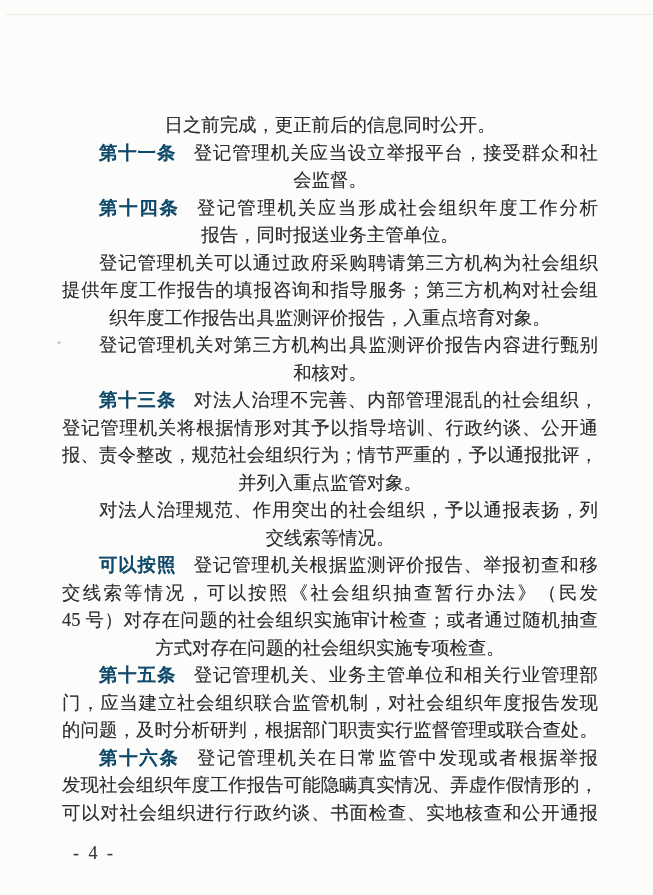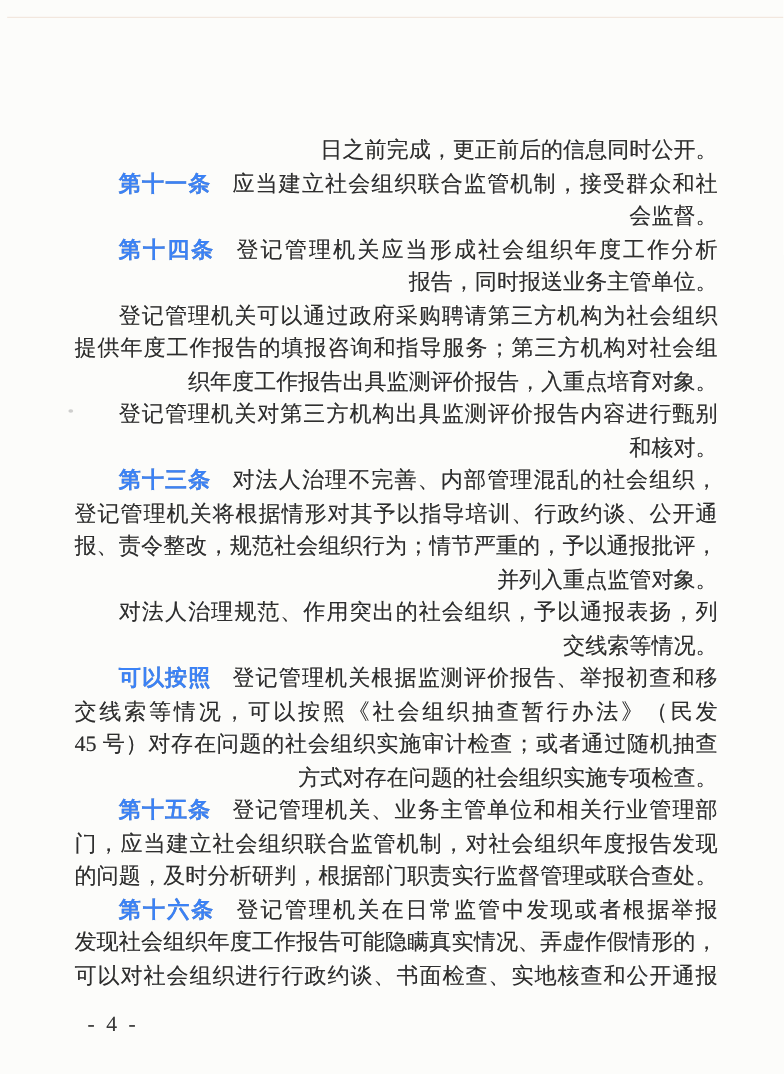--- a/index.html
+++ b/index.html
@@ -38,37 +38,37 @@
     top: 112px;
     width: 536px;
     font-size: 18.4px;
     line-height: 27.5px;
     color: #2e2e2e;
     text-shadow: 0 0 0.4px rgba(40, 40, 40, 0.45);
   }
   .line {
     height: 27.5px;
     overflow: hidden;
-    text-align: right;
+    text-align: center;
     white-space: nowrap;
   }
   .line.justify {
     white-space: normal;
     text-align: justify;
     text-align-last: justify;
   }
   .line.indent {
     padding-left: 37px;
   }
   .line.justify.indent {
     width: 499px;
   }
   .term {
     font-weight: bold;
-    color: #3b82f6;
+    color: #0c4a6e;
     margin-right: 0.95em;
   }
   .page-number {
     position: absolute;
     left: 73px;
     top: 843px;
     font-size: 18px;
     letter-spacing: 2.5px;
     color: #3a3a3a;
     text-shadow: 0 0 0.4px rgba(40, 40, 40, 0.4);
@@ -76,21 +76,21 @@
 </style>
 </head>
 <body>
 
 <div class="page">
   <div class="scan-artifact-line"></div>
   <div class="scan-artifact-dot"></div>
 
   <div class="doc-body">
       <div class="line"><span>日之前完成，更正前后的信息同时公开。</span></div>
-      <div class="line indent justify"><span class="term">第十一条</span><span>应当建立社会组织联合监管机制，接受群众和社</span></div>
+      <div class="line indent justify"><span class="term">第十一条</span><span>登记管理机关应当设立举报平台，接受群众和社</span></div>
       <div class="line"><span>会监督。</span></div>
       <div class="line indent justify"><span class="term">第十四条</span><span>登记管理机关应当形成社会组织年度工作分析</span></div>
       <div class="line"><span>报告，同时报送业务主管单位。</span></div>
       <div class="line indent justify"><span>登记管理机关可以通过政府采购聘请第三方机构为社会组织</span></div>
       <div class="line justify"><span>提供年度工作报告的填报咨询和指导服务；第三方机构对社会组</span></div>
       <div class="line"><span>织年度工作报告出具监测评价报告，入重点培育对象。</span></div>
       <div class="line indent justify"><span>登记管理机关对第三方机构出具监测评价报告内容进行甄别</span></div>
       <div class="line"><span>和核对。</span></div>
       <div class="line indent justify"><span class="term">第十三条</span><span>对法人治理不完善、内部管理混乱的社会组织，</span></div>
       <div class="line justify"><span>登记管理机关将根据情形对其予以指导培训、行政约谈、公开通</span></div>

